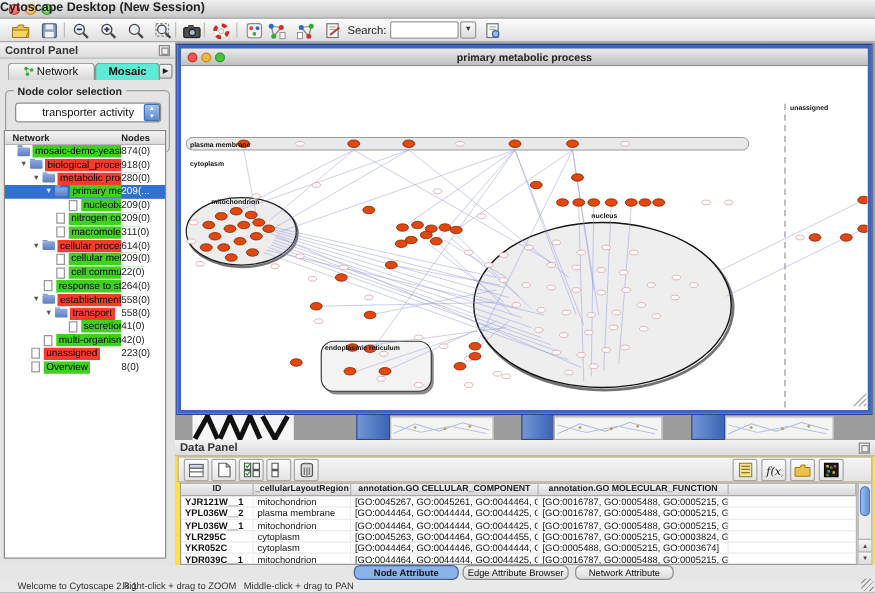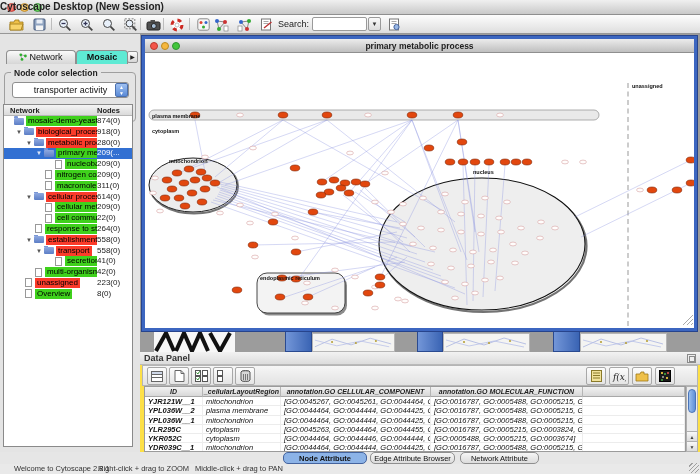--- a/index.html
+++ b/index.html
@@ -109,21 +109,21 @@
   .frag-thumb { top:299px; height:19px; background:#f4f4f2; border:1px solid #b5b5b5; }
 
   
   .dpanel { position:absolute; left:140px; top:352px; width:560px; height:100px; background:#fde047; }
   .dp-toolbar { position:absolute; left:2px; top:13px; width:556px; height:21px;
     background:linear-gradient(#f6f6f6,#e2e2e2); border:1px solid #b5b5b5; }
   .dbtn { position:absolute; top:1px; width:20px; height:18px; border:1px solid #a8a8a8;
     border-radius:2px; background:linear-gradient(#fcfcfc,#e4e4e4);
     display:flex; align-items:center; justify-content:center; }
   .dp-table { position:absolute; left:4px; top:34px; width:542px; height:66px;
-    background:#fff; border:1px solid #9a9a9a; overflow:hidden;font-style:italic; }
+    background:#fff; border:1px solid #9a9a9a; overflow:hidden; }
   .dp-hrow { position:relative; height:10px; background:linear-gradient(#f2f2f2,#d8d8d8);
     border-bottom:1px solid #a8a8a8; }
   .dp-th { position:absolute; top:0; height:10px; font-size:7px; font-weight:bold; color:#222;
     text-align:center; line-height:10px; border-right:1px solid #b5b5b5; overflow:hidden; }
   .dp-row { position:relative; height:9.3px; border-bottom:1px solid #ececec; }
   .dp-td { position:absolute; top:0; height:9.3px; font-size:7.5px; color:#111;
     line-height:9.3px; padding-left:3px; border-right:1px solid #eee; overflow:hidden; white-space:nowrap; }
   .dp-td.idcell { font-weight:bold; }
   .dp-scroll { position:absolute; right:2px; top:34px; width:12px; height:66px;
     background:#ececec; border:1px solid #b0b0b0; }
@@ -258,20 +258,24 @@
       <svg width="13" height="13" viewBox="0 0 13 13">
           <rect x="1.5" y="1" width="9" height="11" fill="#fff" stroke="#777"></rect>
           <line x1="3.5" y1="3.5" x2="8.5" y2="3.5" stroke="#aaa"></line>
           <line x1="3.5" y1="5.5" x2="8.5" y2="5.5" stroke="#aaa"></line>
           <circle cx="8.5" cy="9" r="2.6" fill="#9ab8e4" stroke="#44639e"></circle>
         </svg>
       </span>
   </div>
 
   <div class="cpanel">
+    <div class="panel-head">
+      <span class="ph-title">Control Panel</span>
+      <span class="float-ic"></span>
+    </div>
     <div class="cp-tabs">
       <span class="cp-tab unsel">
         <svg class="net-glyph" viewBox="0 0 8 8">
             <line x1="1.5" y1="1.5" x2="6.5" y2="3" stroke="#888" stroke-width="0.7"></line>
             <line x1="1.5" y1="1.5" x2="3" y2="6.5" stroke="#888" stroke-width="0.7"></line>
             <circle cx="1.8" cy="1.8" r="1.4" fill="#2fae2f"></circle>
             <circle cx="6.4" cy="3" r="1.4" fill="#2fae2f"></circle>
             <circle cx="3" cy="6.4" r="1.4" fill="#2fae2f"></circle>
           </svg><span>Network</span></span>
       <span class="cp-tab sel" id="mosaic-tab" style="background: #5eead4;"><span>Mosaic</span></span>

